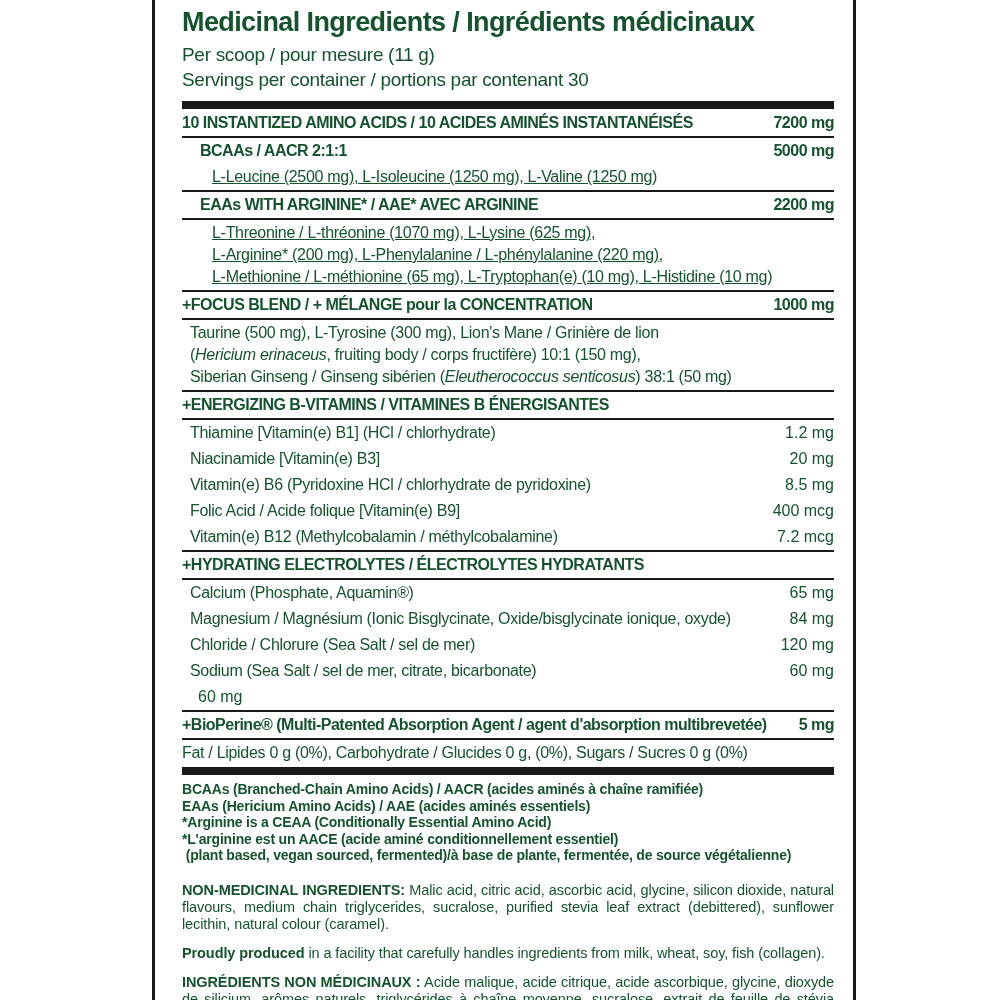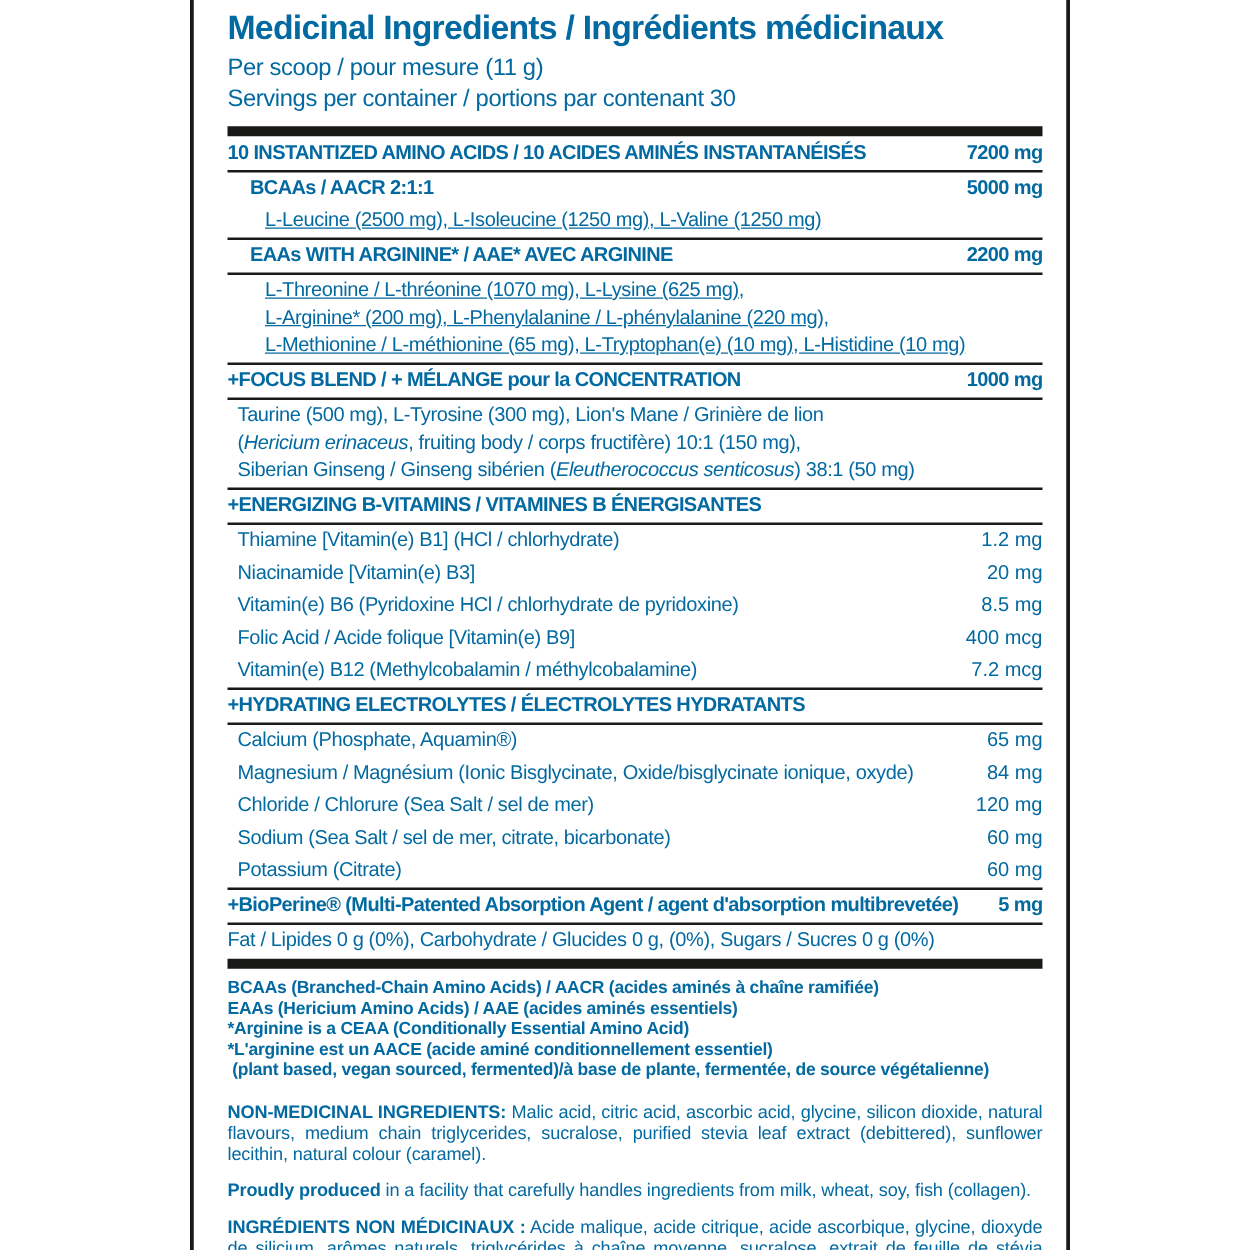--- a/index.html
+++ b/index.html
@@ -1,17 +1,17 @@
 <!DOCTYPE html>
 <html><head>
 <meta charset="utf-8">
 <style>
   html,body{margin:0;padding:0;background:#ffffff;}
   .page{position:relative;width:1000px;height:1000px;background:#ffffff;overflow:hidden;
-        font-family:"Liberation Sans",sans-serif;color:#0369a1;}
+        font-family:"Liberation Sans",sans-serif;color:#14532d;}
   .label{position:absolute;left:152px;top:0;width:704px;height:1000px;box-sizing:border-box;
          border-left:3px solid #191918;border-right:3px solid #191918;
          padding:6px 19px 0 27px;background:#ffffff;}
   .title{font-size:27px;font-weight:bold;letter-spacing:-0.6px;line-height:30px;margin:1px 0 5px 0;}
   .sub{font-size:19px;line-height:25px;letter-spacing:-0.3px;}
   .bar{height:8px;background:#191918;}
   .bar-top{margin-top:9px;}
   .bar-bottom{margin-top:1px;}
   .rows{margin-top:1px;}
   .row{display:flex;align-items:flex-start;justify-content:space-between;
@@ -143,23 +143,20 @@
           </div>
           <div class="amt">120 mg</div>
         </div>
         <div class="row ind3">
           <div class="rtext">
             <div class="line"><span>Sodium (Sea Salt / sel de mer, citrate, bicarbonate)</span></div>
           </div>
           <div class="amt">60 mg</div>
         </div>
         <div class="row ind3 rule">
-          <div class="rtext">
-            <div class="line"><span>Potassium (Citrate)</span></div>
-          </div>
           <div class="amt">60 mg</div>
         </div>
         <div class="row ind0 b rule">
           <div class="rtext">
             <div class="line"><span>+BioPerine® (Multi-Patented Absorption Agent / agent d'absorption multibrevetée)</span></div>
           </div>
           <div class="amt">5 mg</div>
         </div>
         <div class="row ind0">
           <div class="rtext">

